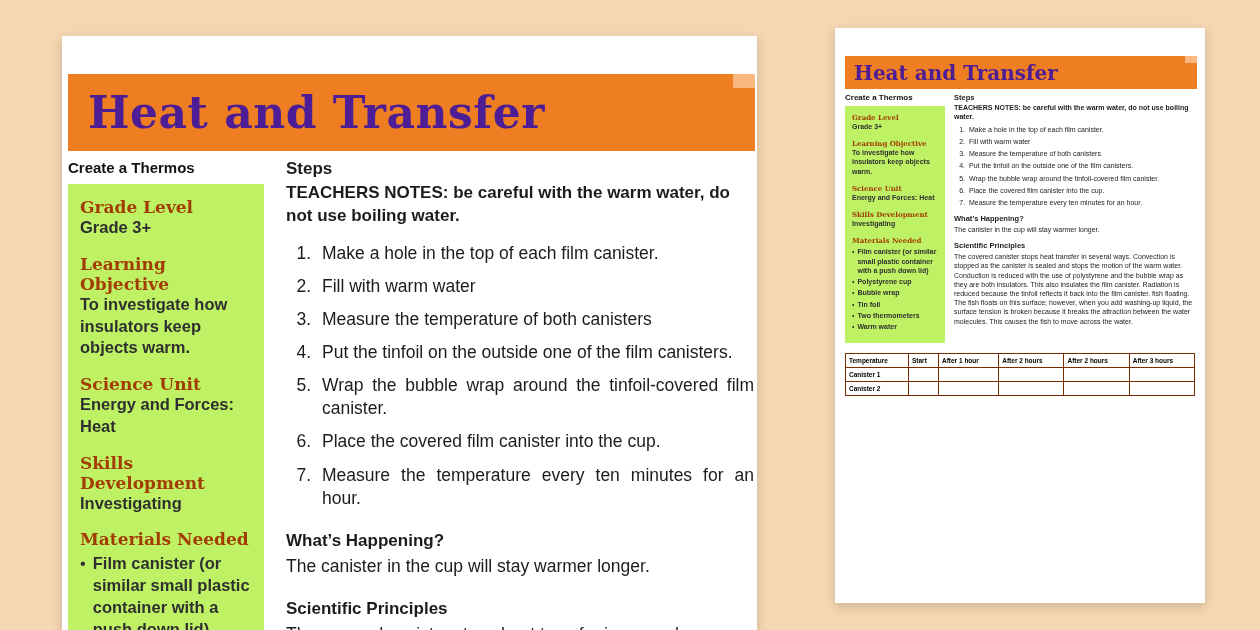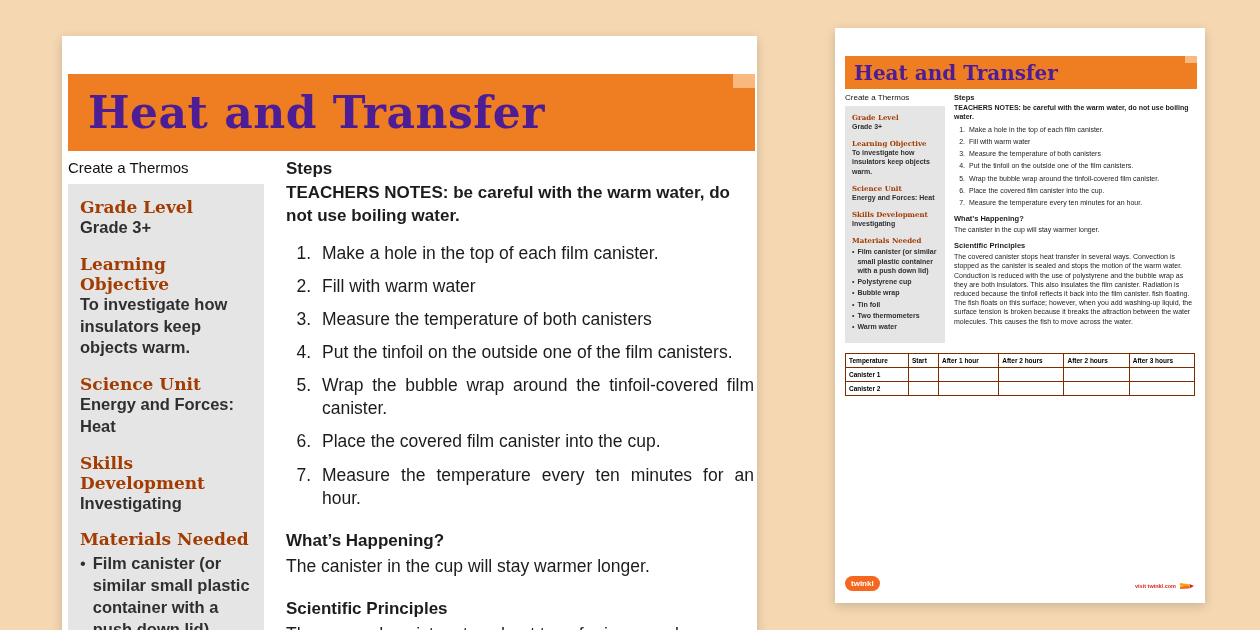--- a/index.html
+++ b/index.html
@@ -12,23 +12,23 @@
   
   .card-large { left:62px; top:36px; width:695px; height:940px; }
   .header-bar { position:relative; background:#ef7d22; color:#4c1d95; font-weight:bold;
                 font-family:"DejaVu Serif", serif; display:flex; align-items:center; }
   .card-large .header-bar { margin:38px 2px 0 6px; height:77px; font-size:44px; padding-left:20px; letter-spacing:.5px; }
   .corner-tab { position:absolute; top:0; right:0; background:#f9b87e; }
   .card-large .corner-tab { width:22px; height:14px; }
 
   .card-large .content { display:flex; margin:8px 0 0 6px; }
   .card-large .left-col { width:196px; flex:none; }
-  .subtitle { font-weight:normal; color:#111; }
+  .subtitle { font-weight:bold; color:#111; }
   .card-large .subtitle { font-size:15px; margin:0 0 8px 0; }
-  .sidebar { background:#e5e5e5; color:#2f2f2f; }
+  .sidebar { background:#bef264; color:#2f2f2f; }
   .card-large .sidebar { padding:13px 12px 24px 12px; font-size:16.5px; }
   .sb-h { color:#a23c02; font-weight:bold; font-family:"DejaVu Serif", serif; }
   .card-large .sb-h { font-size:17px; margin-top:15px; }
   .card-large .sb-h:first-child { margin-top:0; }
   .sb-v { line-height:1.32;font-weight:bold; }
   .mat-item { display:flex; line-height:1.3; margin-top:4px; }
   .mat-item::before { content:"•"; margin-right:7px; flex:none; }
 
   .card-large .main-col { flex:1; margin-left:22px; padding-right:3px; color:#1c1c1c; }
   .steps-h, .section-h { font-weight:bold; }
@@ -204,28 +204,15 @@
           <td></td>
           <td></td>
           <td></td>
           <td></td>
           <td></td>
         </tr>
       </tbody>
         </table>
     </div>
 
-    <div class="footer-small">
-      <div class="twinkl-logo">
-        <span>twinkl</span>
-      </div>
-      <div class="visit">
-        <span>visit twinkl.com</span>
-        <svg width="16" height="10" viewBox="0 0 16 10">
-          <rect x="1" y="2" width="9" height="2.6" fill="#f5a400" transform="rotate(8 1 2)"></rect>
-          <rect x="1" y="5.5" width="9" height="2.6" fill="#f4671f" transform="rotate(-4 1 5.5)"></rect>
-          <path d="M10.5 3 L15 5 L10.5 7.5 Z" fill="#d9261c"></path>
-        </svg>
-      </div>
-    </div>
   </div>
 
 </div>
 
 </body></html>

